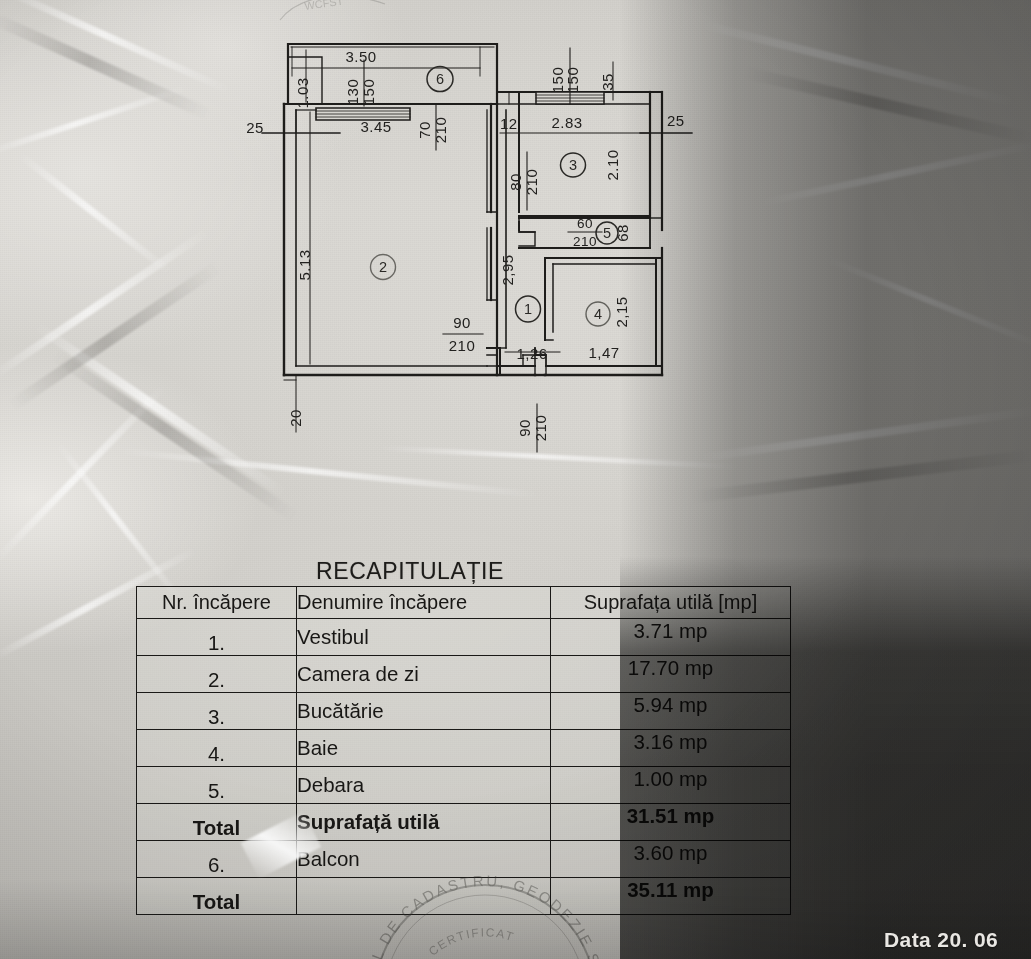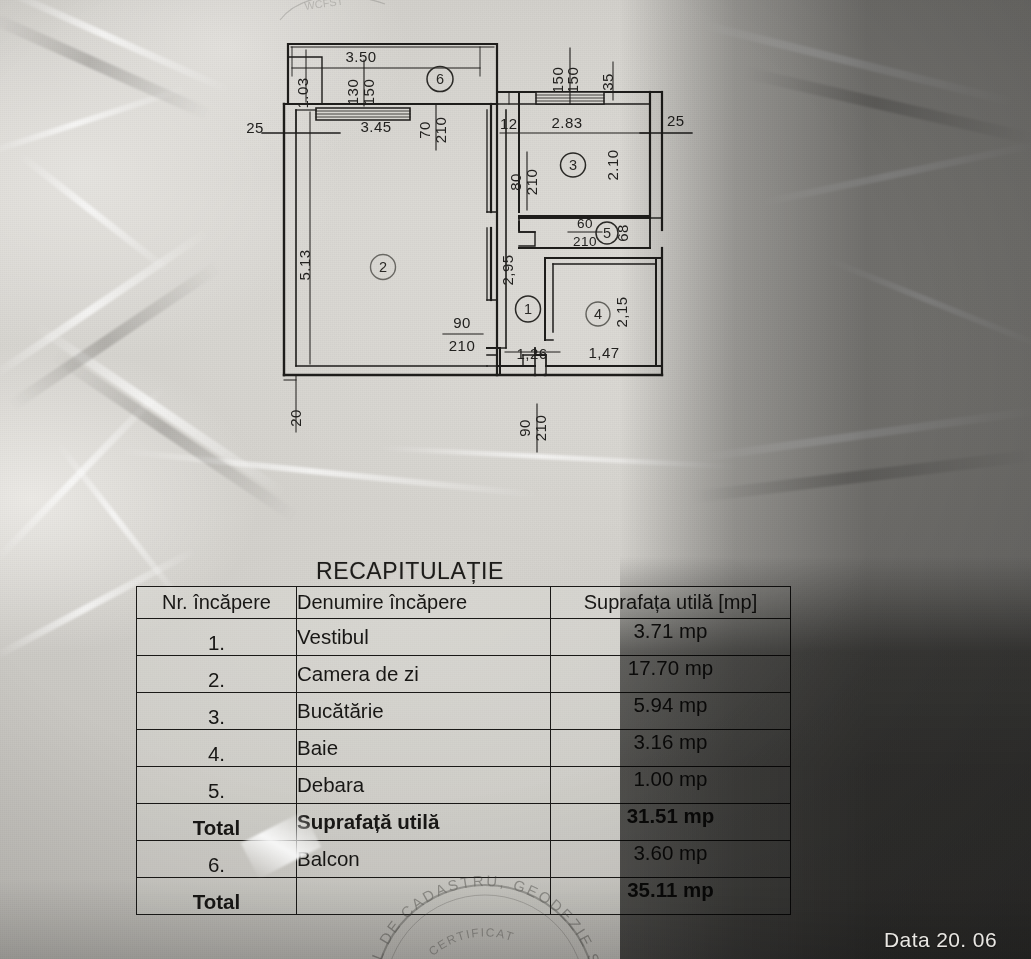--- a/index.html
+++ b/index.html
@@ -119,20 +119,21 @@
   #stamp-bottom{left:350px;top:860px;width:270px;height:270px;}
   #stamp-bottom svg{display:block;}
   #stamp-top{left:275px;top:-10px;width:130px;height:48px;opacity:.38;}
 
   #date-line{
     position:absolute;left:884px;top:928px;
     font-size:21px;color:#e9e7e3;
     font-family:"Liberation Sans", sans-serif;
     letter-spacing:.4px;
     text-shadow:0 1px 2px rgba(0,0,0,.5);
+    font-weight:bold;
   }
 </style>
 </head>
 <body>
 
 <div id="page">
 
   <div class="paper-base"></div>
 
   <div class="crumple">

